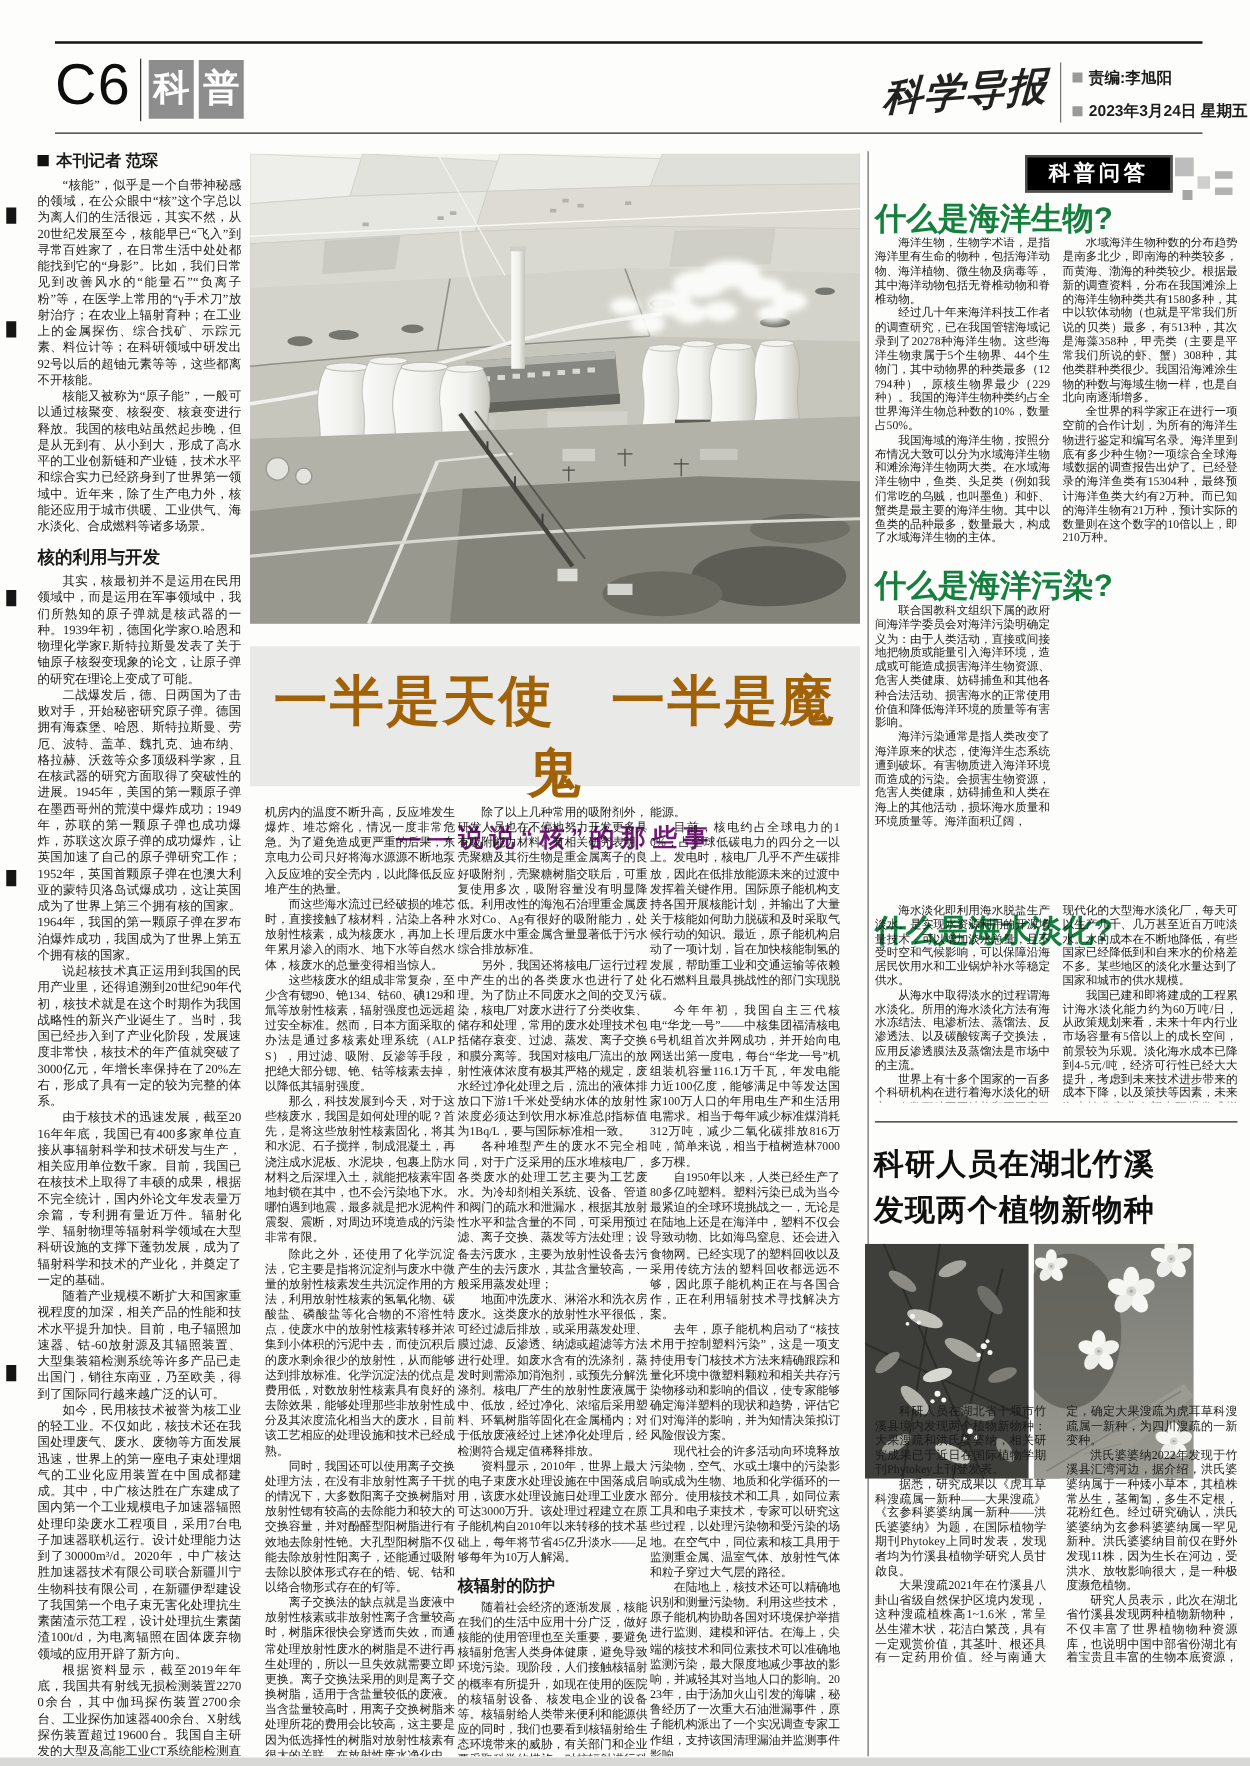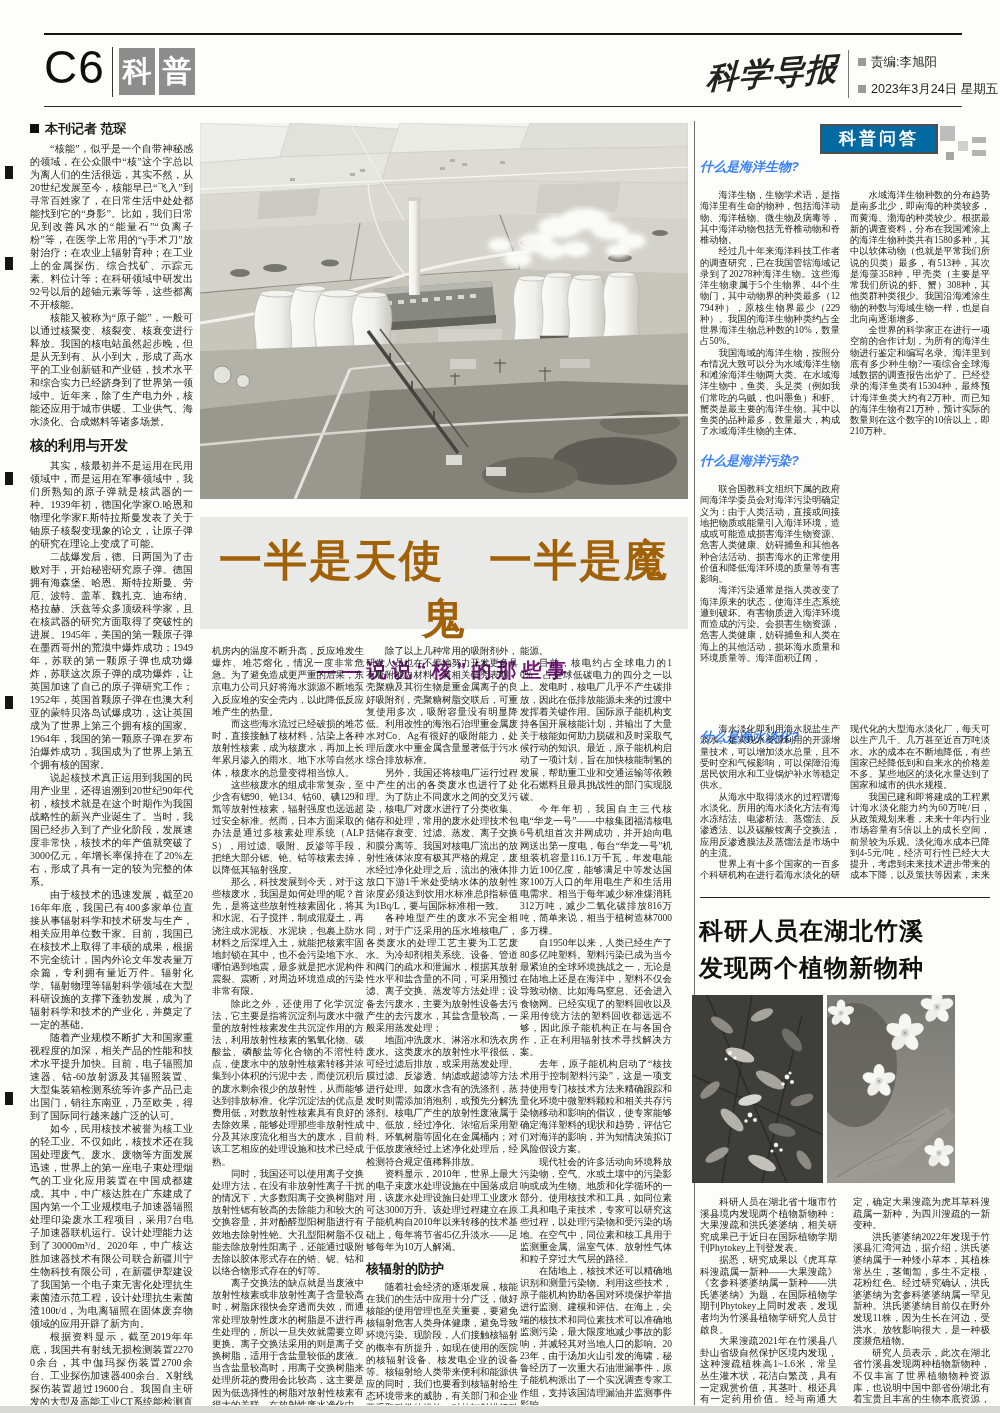--- a/index.html
+++ b/index.html
@@ -15,21 +15,21 @@
   .v1{left:112px;top:47px;height:50px;}
   .v2{left:848px;top:50px;height:48px;background:#777;}
   .sec-box{position:absolute;top:48px;width:36px;height:47px;background:#8d8d8d;color:#fff;
            font-family:"Liberation Sans",sans-serif;font-weight:bold;font-size:29px;line-height:47px;
            text-align:center;}
   .b1{left:119px;} .b2{left:159px;}
   .masthead{position:absolute;left:703px;top:52px;width:138px;text-align:center;
             font-family:"DejaVu Serif",serif;font-style:italic;font-weight:bold;font-size:32px;
             transform:rotate(-4deg) skewX(-6deg);color:#222;letter-spacing:1px;}
   .editor-block{position:absolute;left:858px;top:54px;font-family:"Liberation Sans",sans-serif;
-                font-size:12.5px;color:#1d1d1d;font-weight:normal;}
+                font-size:12.5px;color:#1d1d1d;font-weight:bold;}
   .ed-line{margin-bottom:10px;white-space:nowrap;}
   .sq{display:inline-block;width:8px;height:8px;background:#9a9a9a;margin-right:5px;}
   
   .mark{position:absolute;left:5px;width:8px;height:13px;background:#151515;}
   .mk1{top:166px;} .mk2{top:257px;} .mk3{top:472px;} .mk4{top:696px;} .mk5{top:1092px;}
   .scan-strip{position:absolute;left:0;top:1406px;width:1000px;height:7px;background:#d8d8d6;}
   
   .byline{position:absolute;left:30px;top:120px;width:163px;font-family:"Liberation Sans",sans-serif;
           font-size:13px;font-weight:bold;white-space:nowrap;}
   .bsq{display:inline-block;width:9px;height:9px;background:#111;margin-right:6px;}
@@ -46,44 +46,44 @@
   .headline-box{position:absolute;left:200px;top:517px;width:488px;height:112px;background:#e9e9e7;
                 text-align:center;font-family:"Liberation Sans",sans-serif;}
   .h-main{margin-top:15px;font-size:43px;font-weight:900;letter-spacing:2px;color:#a16207;}
   .h-sub{margin-top:9px;font-size:20px;font-weight:bold;letter-spacing:5px;color:#701a75;}
   
   .midcols{position:absolute;left:212px;top:645px;width:488px;height:760px;display:flex;gap:2px;}
   .mcol{width:152px;height:760px;font-size:9.5px;line-height:12.15px;}
   .mcol h3{font-size:13px;margin:8px 0 4px;line-height:16px;}
   
   .vline-right{position:absolute;left:694px;top:121px;height:1284px;width:1px;background:#6f6f6f;}
-  .qa-badge{position:absolute;left:820px;top:124px;width:114px;height:26px;background:#0369a1;
+  .qa-badge{position:absolute;left:820px;top:124px;width:114px;height:26px;background:#000000;
             border:2px solid #4f4f4f;color:#fff;font-family:"Liberation Sans",sans-serif;
             font-weight:bold;font-size:17px;line-height:26px;text-align:center;letter-spacing:3px;}
   .deco{position:absolute;}
   .d1{left:940px;top:126px;width:15px;height:15px;background:#bdbdbd;}
   .d2{left:958px;top:141px;width:10px;height:10px;background:#cfcfcf;}
   .d3{left:946px;top:152px;width:8px;height:8px;background:#a6a6a6;}
   .d4{left:972px;top:137px;width:14px;height:6px;background:#b3b3b3;}
   .d5{left:972px;top:150px;width:14px;height:6px;background:#b3b3b3;}
   .qa-title{position:absolute;left:700px;font-family:"Liberation Sans",sans-serif;
-            font-weight:bold;font-size:13px;color:#3b82f6;font-style:italic;}
+            font-weight:bold;font-size:25px;color:#15803d;}
   .t1{top:158px;} .t2{top:452px;} .t3{top:728px;}
   .qa-cols{position:absolute;left:700px;width:290px;display:flex;gap:10px;}
   .qcol{width:140px;font-size:9.3px;line-height:11.25px;}
   .c1{top:190px;height:250px;} .c2{top:484px;height:182px;} .c3{top:724px;height:158px;}
   .c1 .qcol{height:250px;} .c2 .qcol{height:182px;} .c3 .qcol{height:158px;}
   
   .plant-rule{position:absolute;left:700px;top:897px;width:290px;height:1px;background:#222;}
   .plant-h{position:absolute;left:699px;font-family:"Liberation Sans",sans-serif;font-weight:bold;
            font-size:24px;color:#0f0f0f;letter-spacing:1px;}
   .l1{top:915px;} .l2{top:952px;}
   .plant-photos{position:absolute;left:692px;top:995px;width:263px;height:188px;display:flex;gap:4px;}
   .plant-photos svg{display:block;}
-  .plant-cols{position:absolute;left:700px;top:1196px;width:290px;display:flex;gap:16px;}
+  .plant-cols{position:absolute;left:700px;top:1124px;width:290px;display:flex;gap:16px;}
   .plant-cols .qcol{height:209px;font-size:9.6px;line-height:11.6px;}
 </style>
 </head>
 <body>
 
 <div class="page">
 
   <div class="rule-top"></div>
   <div class="pageno">C6</div>
   <div class="hdr-vline v1"></div>

